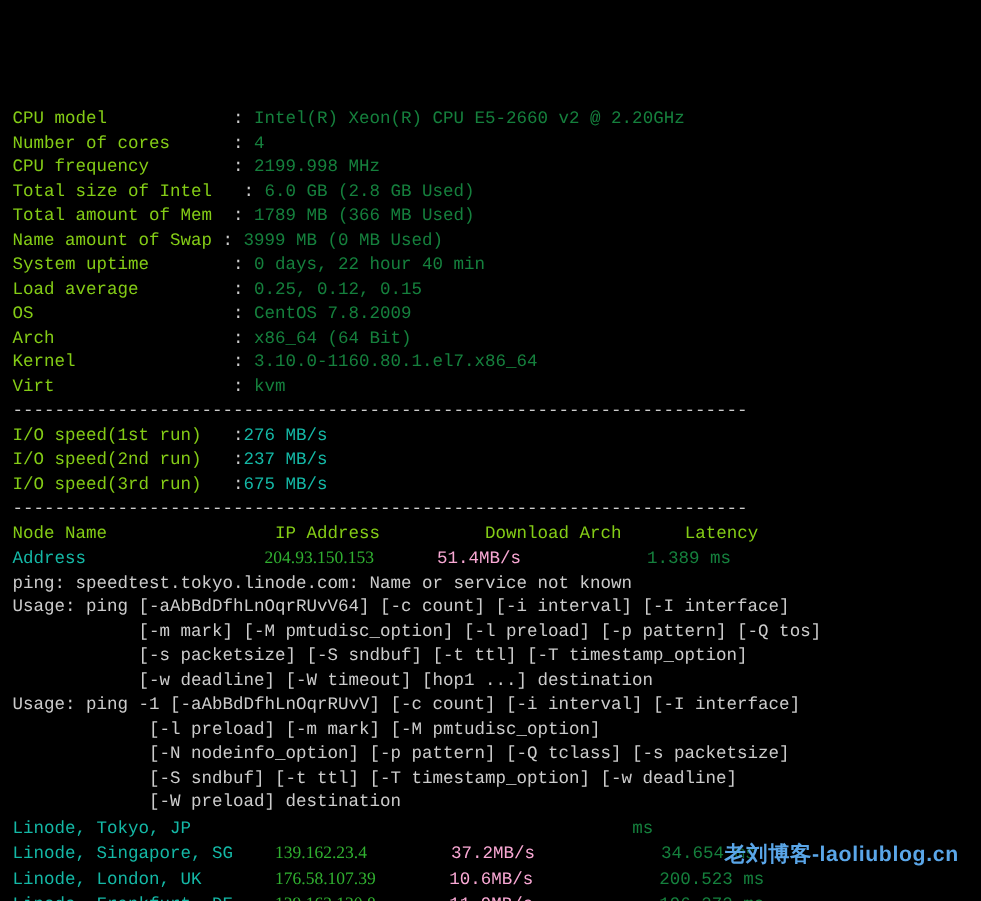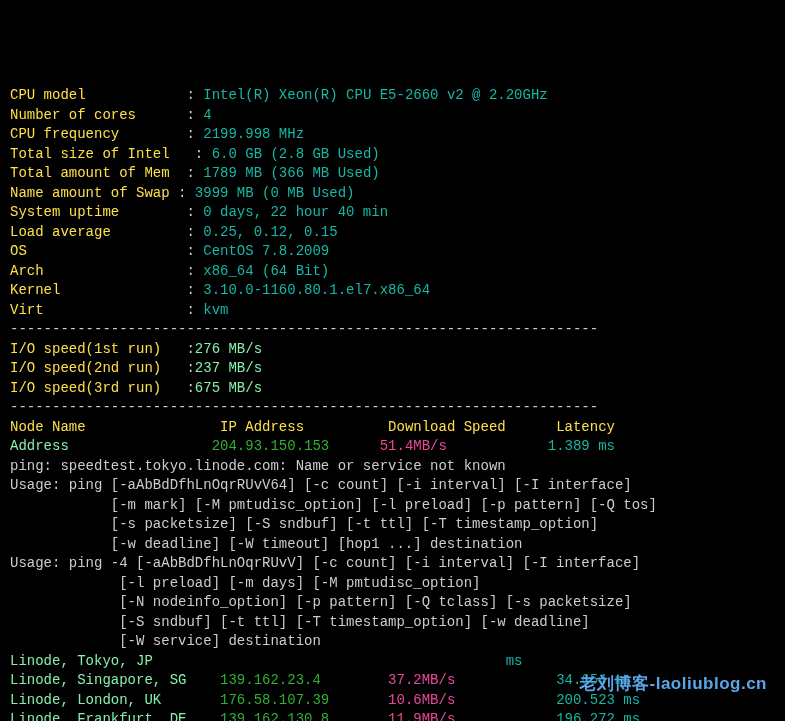--- a/index.html
+++ b/index.html
@@ -7,25 +7,25 @@
     padding: 8px 10px;
     background: #000000;
     font-family: "Consolas", "Monaco", "Courier New", monospace;
     font-size: 14px;
     line-height: 19.5px;
     color: #cccccc;
     white-space: pre;
     width: 785px;
     box-sizing: border-box;
   }
-  .cyan { color: #14b8a6; }
-  .white { color: #fde047; }
-  .yellow { color: #86efac; }
-  .red { color: #ec4899; }
-  .green { color: #30b030; }
+  .cyan { color: #15803d; }
+  .white { color: #84cc16; }
+  .yellow { color: #14b8a6; }
+  .red { color: #f9a8d4; }
+  .green { color: #30b030; font-family: Liberation Serif, serif; }
   .dash { color: #cccccc; }
   .watermark {
     position: absolute;
     right: 18px;
     bottom: 28px;
     color: #5aa6e8;
     font-size: 17px;
     font-weight: bold;
     font-family: Liberation Sans, sans-serif;
     letter-spacing: 0.5px;
@@ -49,32 +49,32 @@
 <span><span class="white">Load average</span>         : <span class="cyan">0.25, 0.12, 0.15</span></span>
 <span><span class="white">OS</span>                   : <span class="cyan">CentOS 7.8.2009</span></span>
 <span><span class="white">Arch</span>                 : <span class="cyan">x86_64 (64 Bit)</span></span>
 <span><span class="white">Kernel</span>               : <span class="cyan">3.10.0-1160.80.1.el7.x86_64</span></span>
 <span><span class="white">Virt</span>                 : <span class="cyan">kvm</span></span>
 <span class="dash">----------------------------------------------------------------------</span>
 <span><span class="white">I/O speed(1st run)</span>   :<span class="yellow">276 MB/s</span></span>
 <span><span class="white">I/O speed(2nd run)</span>   :<span class="yellow">237 MB/s</span></span>
 <span><span class="white">I/O speed(3rd run)</span>   :<span class="yellow">675 MB/s</span></span>
 <span class="dash">----------------------------------------------------------------------</span>
-<span><span class="white">Node Name</span>                <span class="white">IP Address</span>          <span class="white">Download Speed</span>      <span class="white">Latency</span></span>
+<span><span class="white">Node Name</span>                <span class="white">IP Address</span>          <span class="white">Download Arch</span>      <span class="white">Latency</span></span>
 <span><span class="yellow">Address</span>                 <span class="green">204.93.150.153</span>      <span class="red">51.4MB/s</span>            <span class="cyan">1.389 ms</span></span>
 <span>ping: speedtest.tokyo.linode.com: Name or service not known</span>
 <span>Usage: ping [-aAbBdDfhLnOqrRUvV64] [-c count] [-i interval] [-I interface]</span>
 <span>            [-m mark] [-M pmtudisc_option] [-l preload] [-p pattern] [-Q tos]</span>
 <span>            [-s packetsize] [-S sndbuf] [-t ttl] [-T timestamp_option]</span>
 <span>            [-w deadline] [-W timeout] [hop1 ...] destination</span>
-<span>Usage: ping -4 [-aAbBdDfhLnOqrRUvV] [-c count] [-i interval] [-I interface]</span>
-<span>             [-l preload] [-m days] [-M pmtudisc_option]</span>
+<span>Usage: ping -1 [-aAbBdDfhLnOqrRUvV] [-c count] [-i interval] [-I interface]</span>
+<span>             [-l preload] [-m mark] [-M pmtudisc_option]</span>
 <span>             [-N nodeinfo_option] [-p pattern] [-Q tclass] [-s packetsize]</span>
 <span>             [-S sndbuf] [-t ttl] [-T timestamp_option] [-w deadline]</span>
-<span>             [-W service] destination</span>
+<span>             [-W preload] destination</span>
 <span><span class="yellow">Linode, Tokyo, JP</span>        <span class="green"></span>                            <span class="cyan">      ms</span></span>
 <span><span class="yellow">Linode, Singapore, SG</span>    <span class="green">139.162.23.4</span>        <span class="red">37.2MB/s</span>            <span class="cyan">34.654 ms</span></span>
 <span><span class="yellow">Linode, London, UK</span>       <span class="green">176.58.107.39</span>       <span class="red">10.6MB/s</span>            <span class="cyan">200.523 ms</span></span>
 <span><span class="yellow">Linode, Frankfurt, DE</span>    <span class="green">139.162.130.8</span>       <span class="red">11.9MB/s</span>            <span class="cyan">196.272 ms</span></span>
 
 
 
 <div class="watermark">老刘博客-laoliublog.cn</div>
 
 

